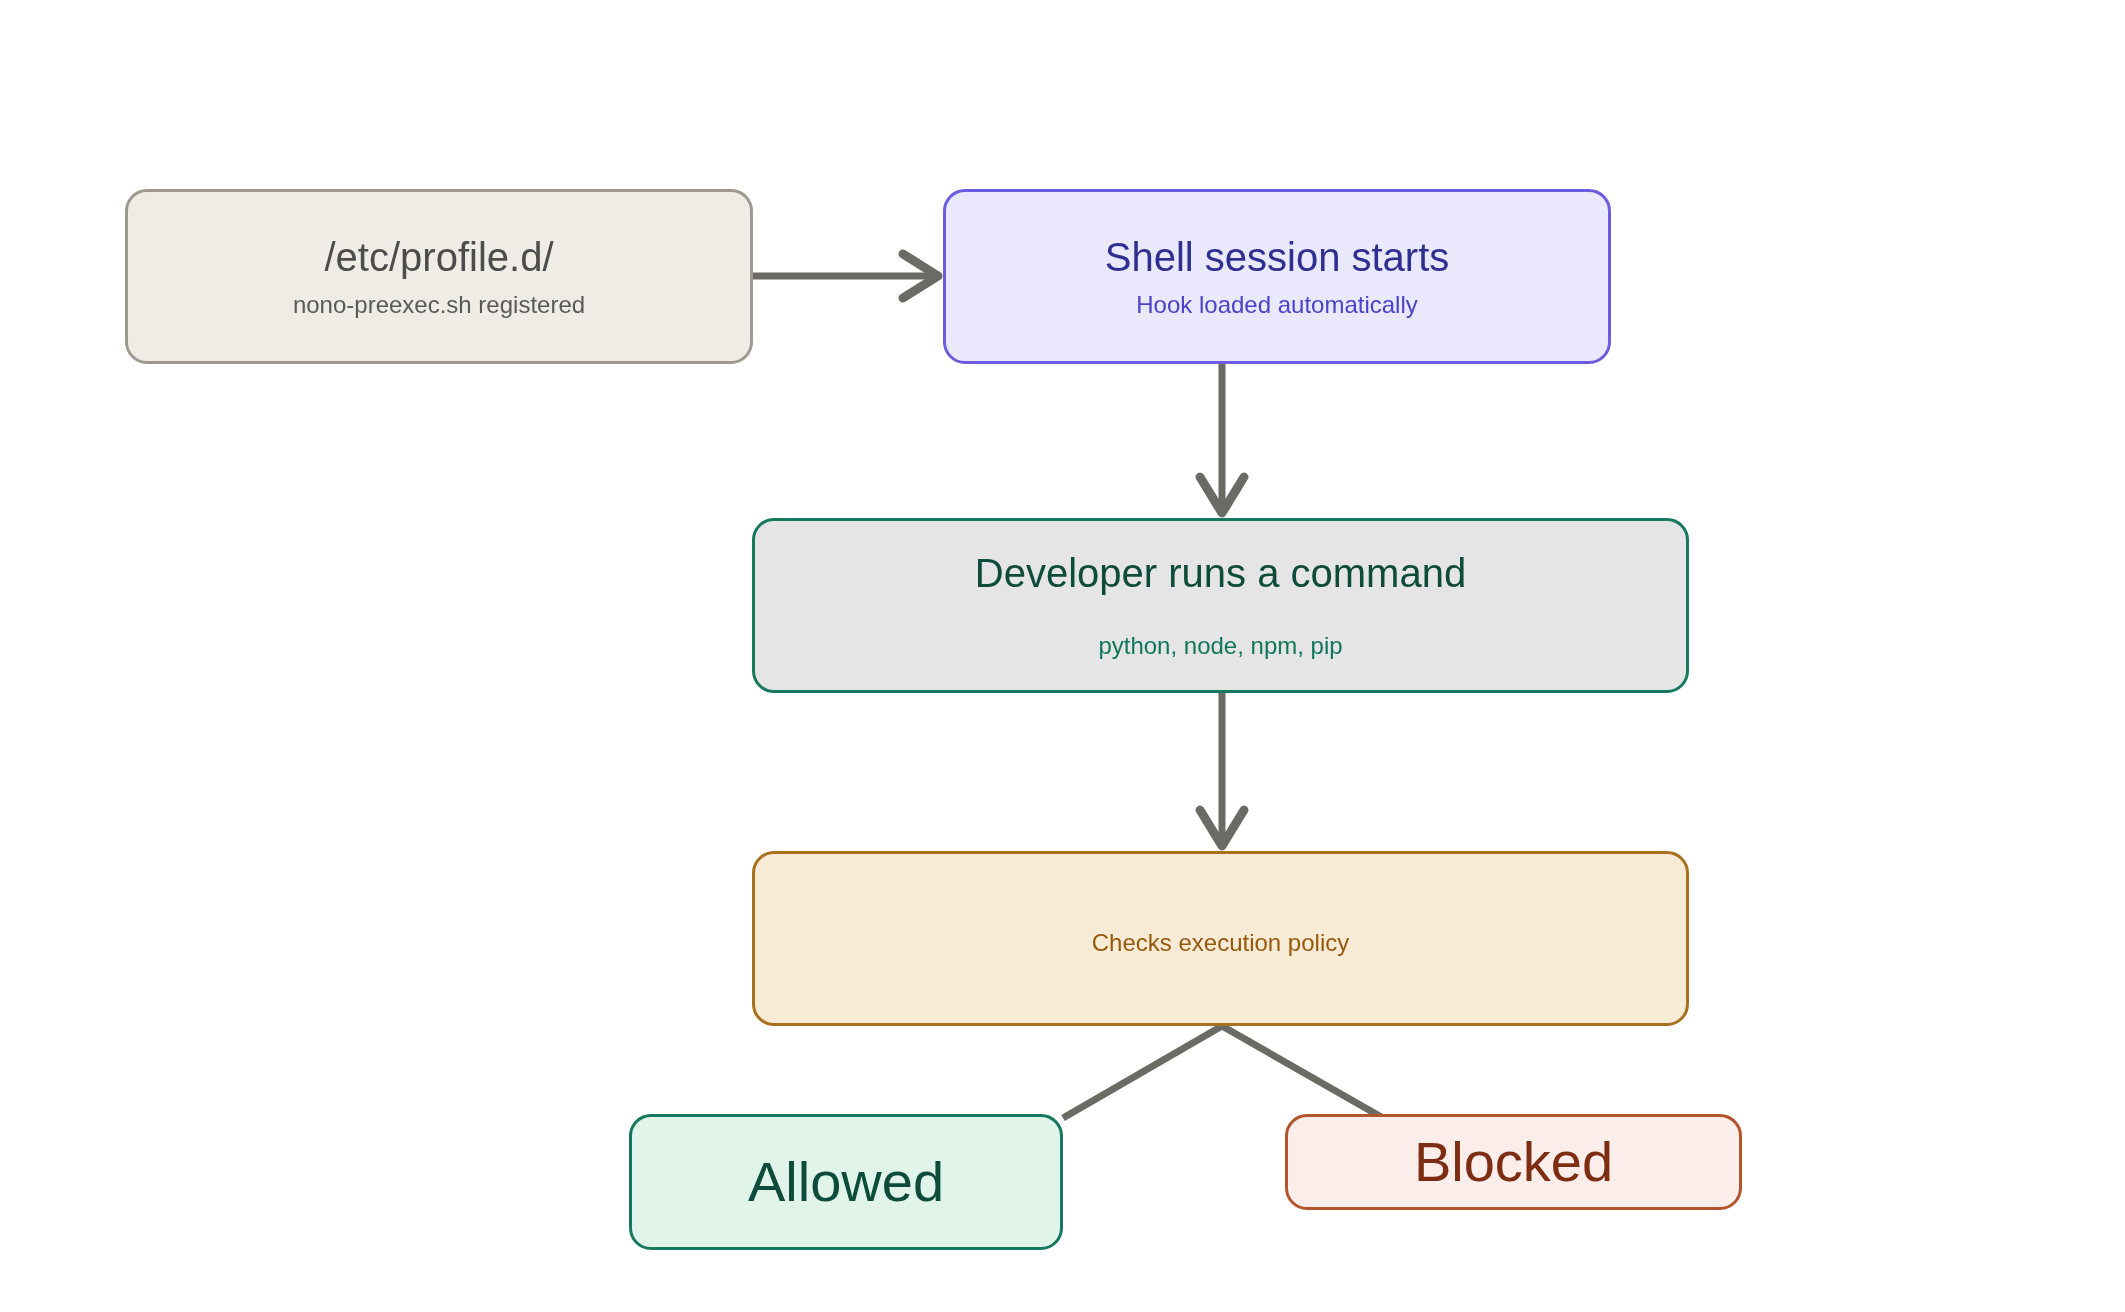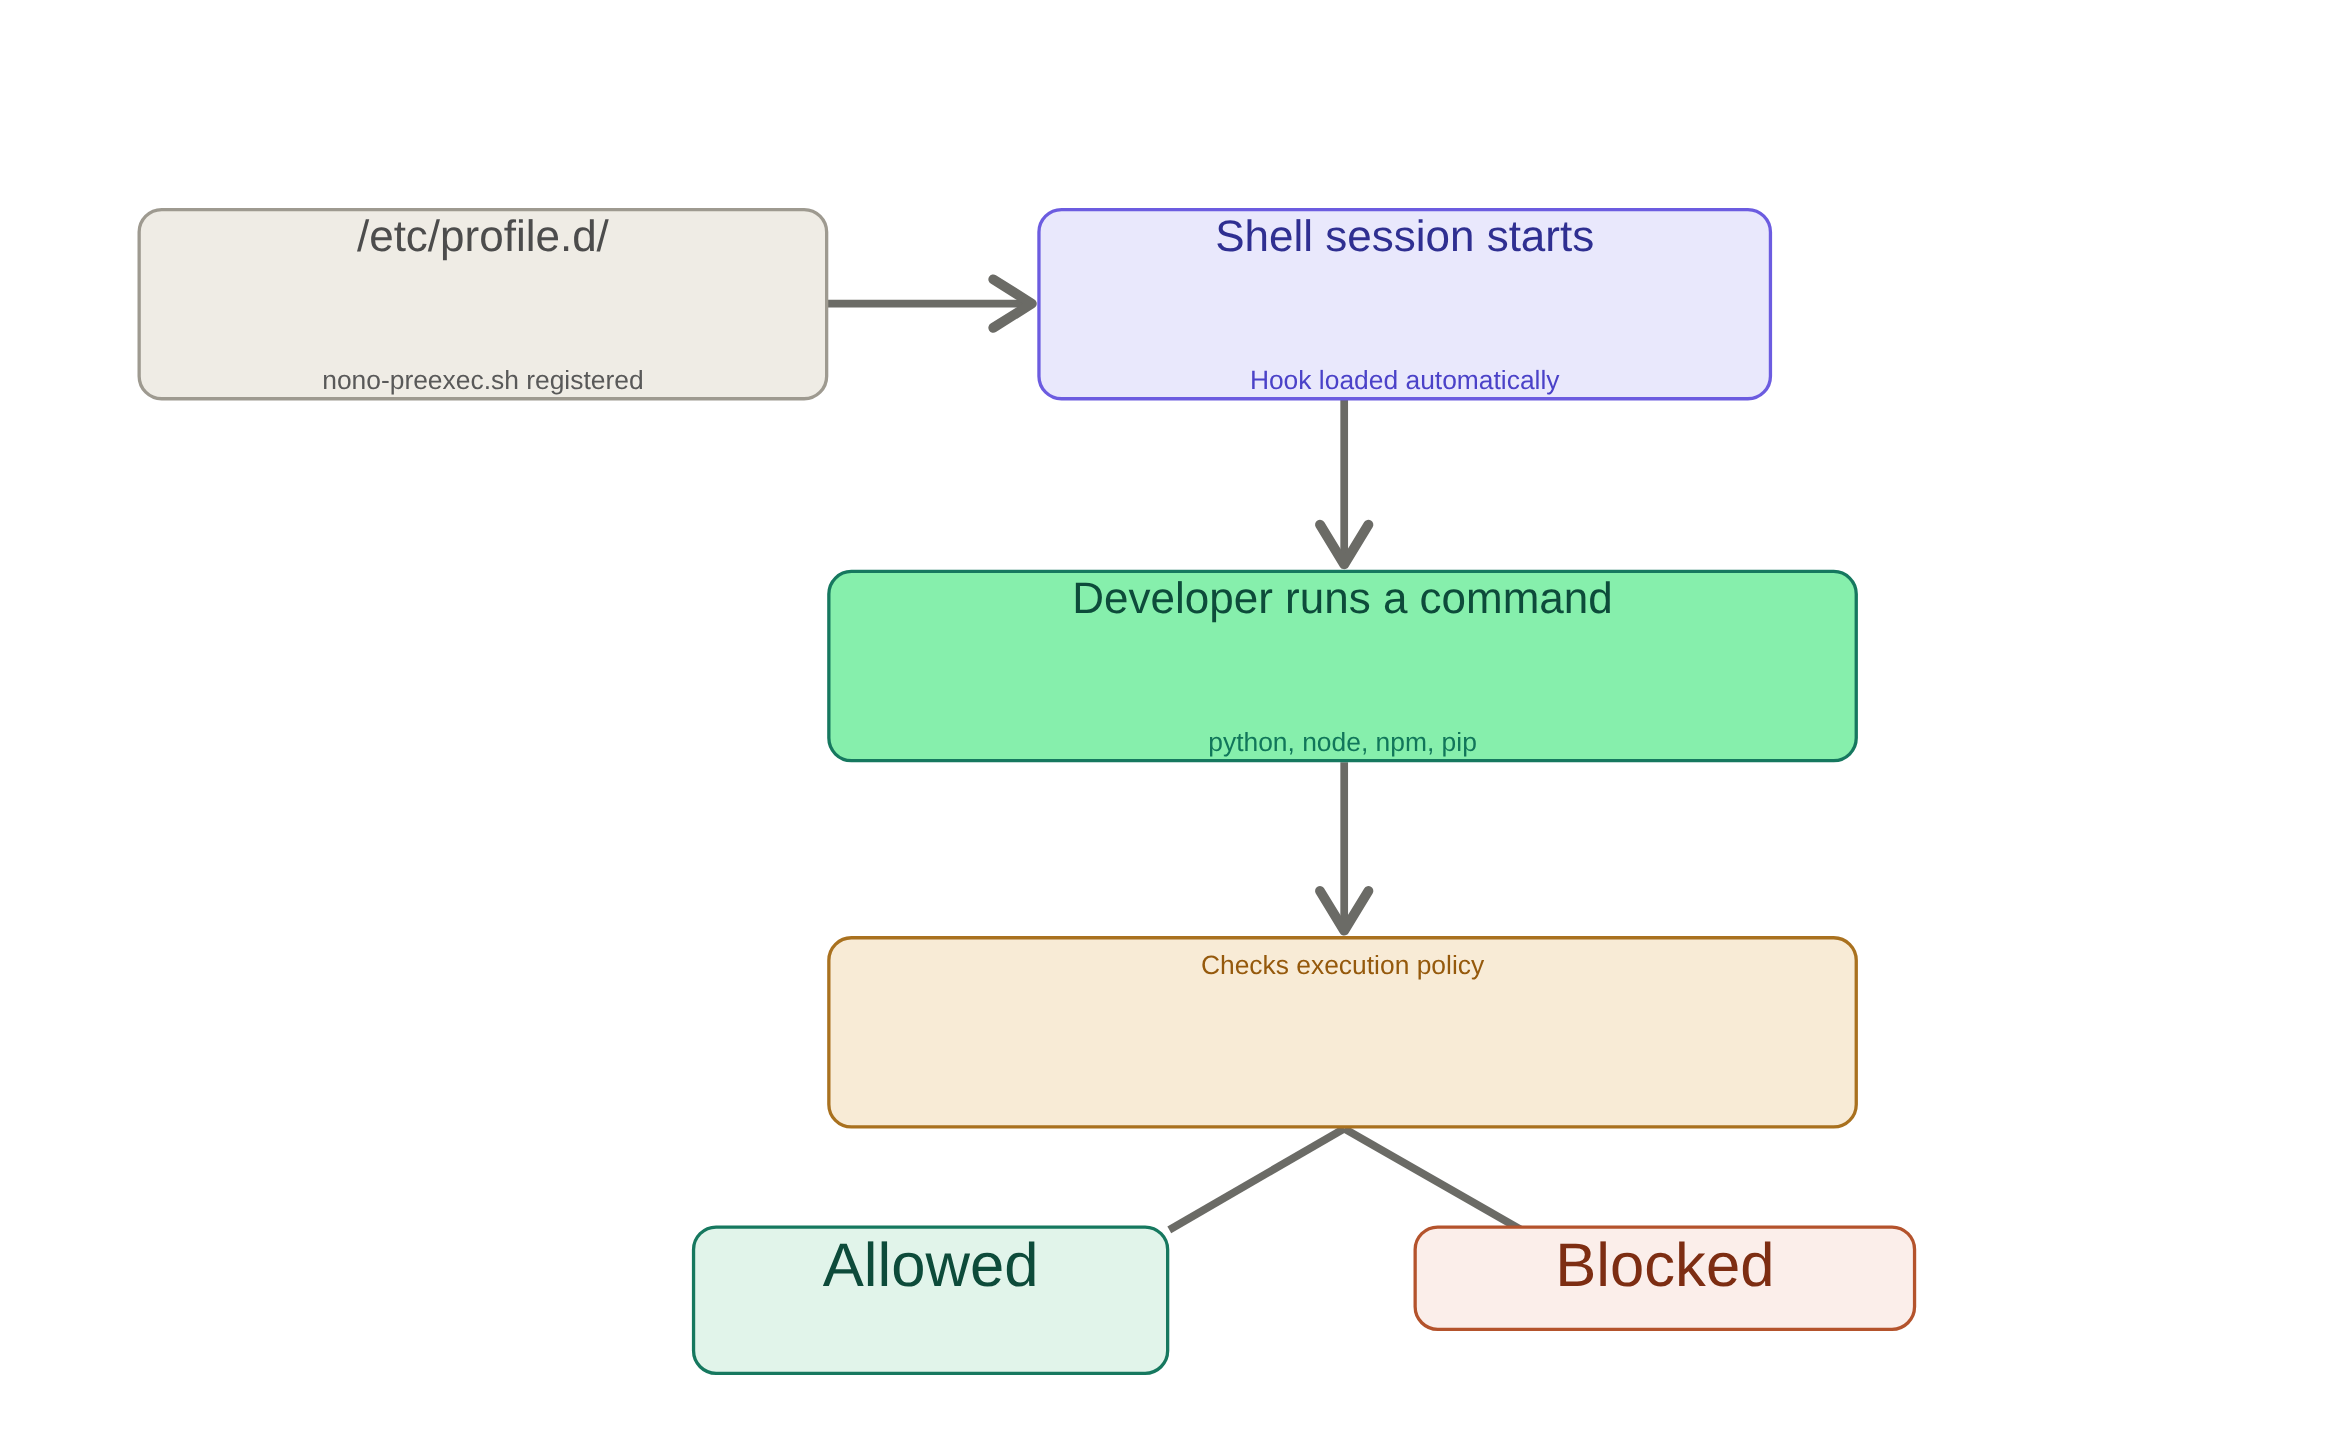--- a/index.html
+++ b/index.html
@@ -27,21 +27,21 @@
   }
   .node {
     position: absolute;
     box-sizing: border-box;
     border-radius: 22px;
     border-style: solid;
     border-width: 3px;
     display: flex;
     flex-direction: column;
     align-items: center;
-    justify-content: space-between;
+    justify-content: center;
     text-align: center;
     line-height: 1.18;
   }
   .node .title {
     font-size: 40px;
     white-space: nowrap;
   }
   .node .subtitle {
     font-size: 24px;
     white-space: nowrap;
@@ -60,21 +60,21 @@
   .n-neutral .subtitle { color: #595959; }
 
   .n-violet {
     background: #e9e8fc;
     border-color: #6c5ce0;
   }
   .n-violet .title { color: #2f2f91; }
   .n-violet .subtitle { color: #4b42c8; }
 
   .n-green {
-    background: #86efac;
+    background: #e5e5e5;
     border-color: #16785f;
     gap: 16px;
   }
   .n-green .title { color: #0d4b3a; }
   .n-green .subtitle { color: #11765a; margin-top: 19px; }
 
   .n-orange {
     background: #f8ebd6;
     border-color: #a9711f;
   }

